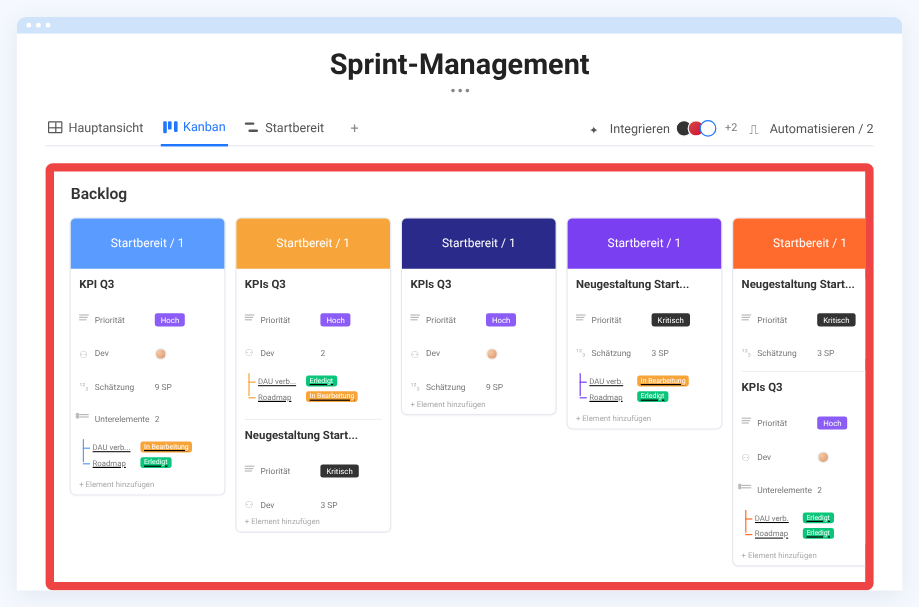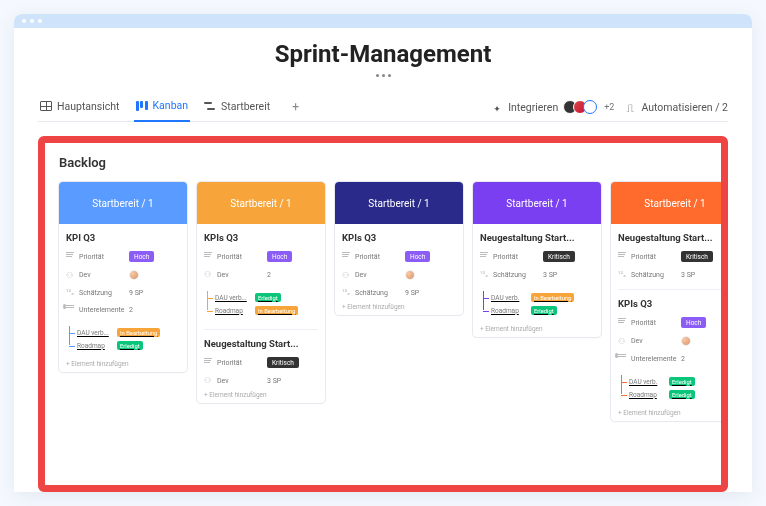--- a/index.html
+++ b/index.html
@@ -11,38 +11,38 @@
   .header-row { display: flex; align-items: center; justify-content: space-between; flex-direction: column; }
   .page-title { font-size: 24px; font-weight: 700; color: #222; }
   .more-dots { display: flex; gap: 3px; padding: 6px; cursor: pointer; }
   .more-dots span { width: 3px; height: 3px; border-radius: 50%; background: #888; }
   .tabs-row { display: flex; align-items: center; margin-top: 10px; border-bottom: 1px solid #e7e9ef; }
   .tabs-left { display: flex; align-items: center; gap: 12px; }
   .tab { display: flex; align-items: center; gap: 5px; font-size: 10.5px; color: #555; padding: 6px 2px 8px 2px; cursor: pointer; }
   .tab.active { color: #1f76ff; border-bottom: 2px solid #1f76ff; margin-bottom: -1px; }
   .tab-ico { width: 12px; height: 10px; display: inline-block; position: relative; }
   .add-tab { font-size: 12px; color: #888; padding: 4px 8px; cursor: pointer; }
-  .tabs-right { margin-left: auto; display: flex; align-items: center; gap: 10px; font-size: 10.5px; color: #555; text-align: center; }
+  .tabs-right { margin-left: auto; display: flex; align-items: center; gap: 10px; font-size: 10.5px; color: #555; }
   .r-group { display: flex; align-items: center; gap: 5px; cursor: pointer; }
   .int-icons { display: flex; align-items: center; }
   .int-icons .iic { width: 14px; height: 14px; border-radius: 50%; border: 1.5px solid #fff; margin-left: -4px; display: inline-block; }
   .iic.a { background: #333; margin-left: 0; }
   .iic.b { background: linear-gradient(135deg,#d84848,#c13); }
   .iic.c { background: #fff; border-color:#1f76ff; }
   .plus-count { font-size: 9px; color: #777; margin-left: 2px; }
   .board-wrap { border: 7px solid #ef4444; border-radius: 6px; margin-top: 14px; padding: 12px 10px 14px 14px; flex: 1; overflow: hidden; }
   .board-title { font-size: 13px; font-weight: 600; color: #333; margin-bottom: 12px; }
   .columns { display: flex; gap: 10px; align-items: flex-start; }
   .col { width: 128px; border-radius: 4px; box-shadow: 0 0 0 1px #e7e9ef, 0 1px 2px rgba(0,0,0,0.04); display: flex; flex-direction: column; flex-shrink: 0; }
   .col-head { height: 42px; font-size: 10px; color: #fff; display: flex; align-items: center; justify-content: center; border-radius: 4px 4px 0 0; }
   .col-body { padding: 8px 7px 4px 7px; display: flex; flex-direction: column; }
   .card { background: #fff; display: flex; flex-direction: column; gap: 8px; justify-content: space-between; }
   .card + .card { margin-top: 10px; padding-top: 8px; border-top: 1px solid #eef0f5; }
   .card-title { font-size: 9.5px; font-weight: 700; color: #333; white-space: nowrap; overflow: hidden; text-overflow: ellipsis; }
-  .prow { display: flex; align-items: center; gap: 4px; font-size: 7px; color: #777; }
+  .prow { display: flex; align-items: center; gap: 4px; font-size: 7px; color: #777; margin-top: 10px; }
   .prow .lbl { width: 46px; }
   .pico { width: 9px; height: 9px; flex-shrink: 0; position: relative; }
   .pill { font-size: 6.5px; padding: 1.5px 5px; border-radius: 2px; color: #fff; }
   .pill.hoch { background: #8b5cf6; }
   .pill.kritisch { background: #333; }
   .av { width: 10px; height: 10px; border-radius: 50%; background: radial-gradient(circle at 30% 30%, #f9c9a4, #d8946a); border: 1px solid #eee; }
   .sub-tree { margin-top: 6px; position: relative; padding-left: 5px; text-decoration: underline; }
   .sub-tree::before { content: ""; position: absolute; left: 3px; top: -2px; bottom: 9px; width: 1px; background: var(--tc, #ccc); }
   .sub-row { display: flex; align-items: center; gap: 4px; position: relative; font-size: 6.5px; color: #777; padding-left: 6px; margin-bottom: 4px; }
   .sub-row::before { content: ""; position: absolute; left: -2px; top: 50%; width: 6px; height: 1px; background: var(--tc, #ccc); }

